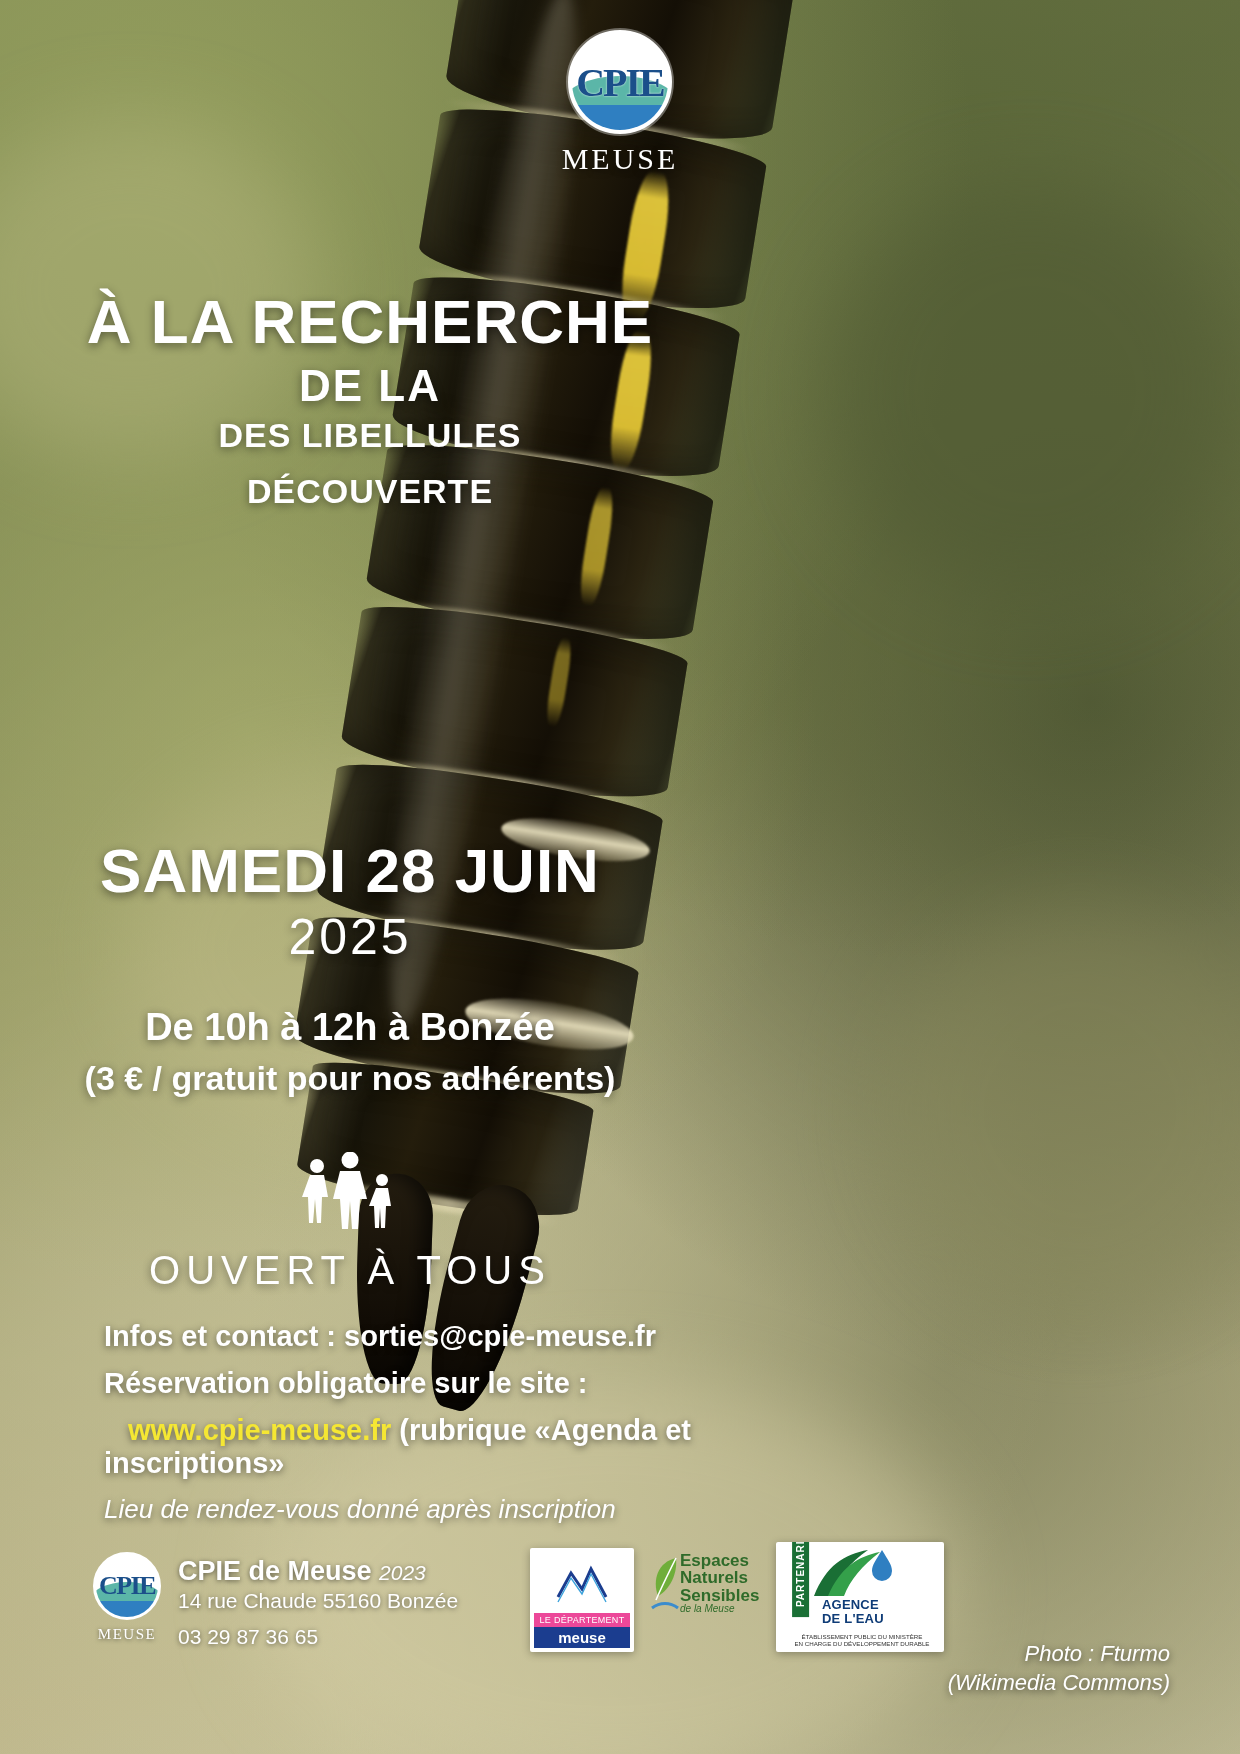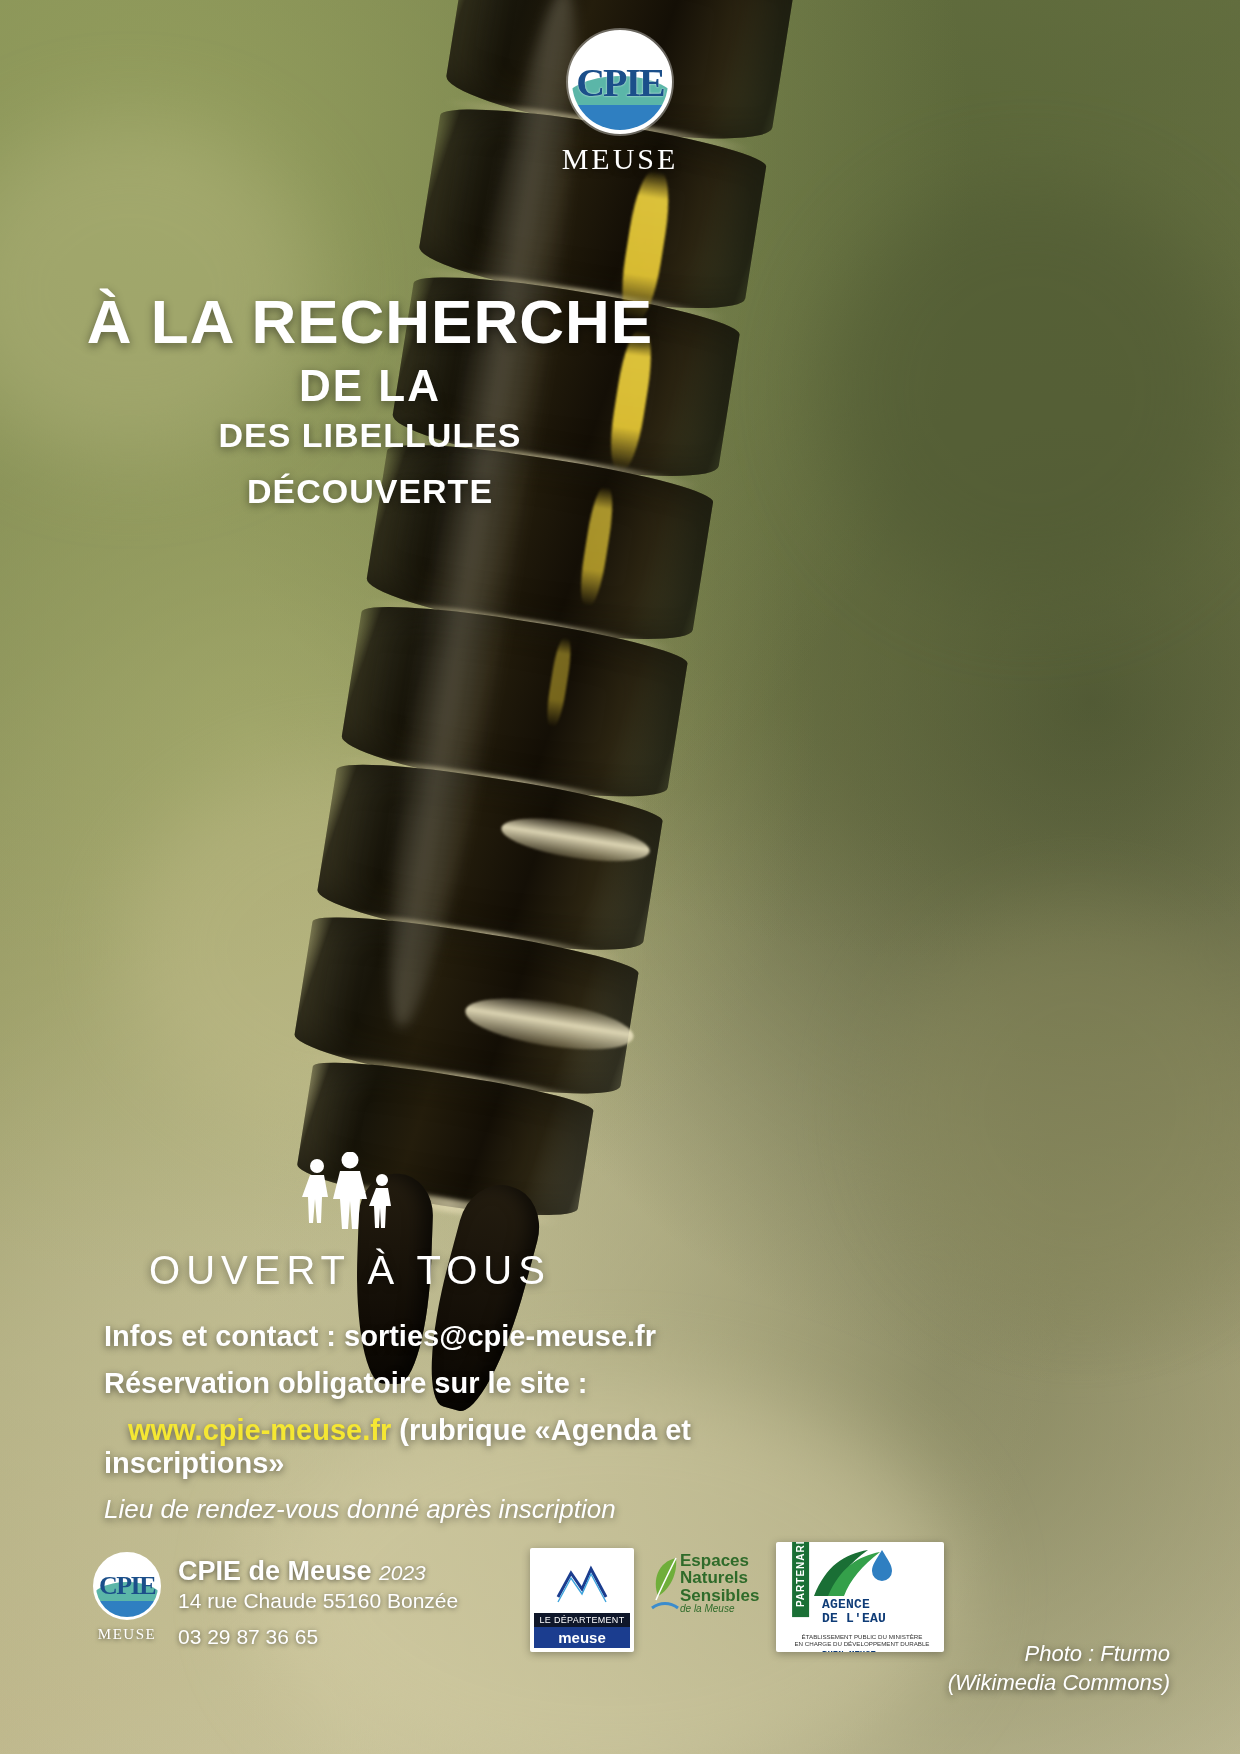--- a/index.html
+++ b/index.html
@@ -310,36 +310,36 @@
     background: #ffffff;
     border-radius: 2px;
     display: flex;
     align-items: center;
     justify-content: center;
     box-shadow: 0 2px 8px rgba(0,0,0,.3);
   }
   .p-dept { width: 96px; height: 96px; flex-direction: column; padding: 4px; }
   .p-dept .d-top { flex: 1; display:flex; align-items:center; justify-content:center; }
   .p-dept .d-bar {
-    width: 100%; background: #0f172a; color: #fff;
+    width: 100%; background: #ec4899; color: #fff;
     font-size: 9px; text-align: center; padding: 2px 0; letter-spacing: .3px;
   }
   .p-dept .d-name { background:#1b3d8f; color:#fff; width:100%; text-align:center; font-size:15px; font-weight:700; padding:2px 0;}
   .p-ens { width: 110px; height: 100px; background: transparent; box-shadow: none; flex-direction: row; }
   .ens-text { color: #2f6b2a; font-weight: 700; font-size: 17px; line-height: 1.02; }
   .ens-text .sm { font-size: 10px; font-style: italic; font-weight: 400; color:#2f6b2a; }
   .p-agence { width: 168px; height: 110px; position: relative; overflow: hidden; }
   .agence-band {
     position: absolute; left: -26px; top: 16px;
     transform: rotate(-90deg);
     background: #1a6f35; color: #fff;
     font-size: 10px; font-weight: 700; letter-spacing: 1px;
     padding: 3px 10px;
   }
-  .agence-main { position: absolute; left: 40px; top: 8px; right: 4px; font-family: Liberation Mono, monospace; }
+  .agence-main { position: absolute; left: 40px; top: 8px; right: 4px; }
   .agence-title { font-size: 13px; font-weight: 700; color: #0f3c77; line-height: 1.05; letter-spacing:.2px;}
   .agence-sub { font-size: 9px; color: #0f3c77; font-weight: 700; margin-top: 25px; }
   .agence-foot {
     position: absolute; bottom: 4px; left: 8px; right: 4px;
     font-size: 6.2px; color: #333; text-align: center; line-height: 1.25;
   }
   .photo-credit {
     position: absolute; right: 70px; bottom: 14px;
     text-align: right; color: #ffffff; font-size: 22px; font-style: italic;
     line-height: 1.35; text-shadow: 0 2px 7px rgba(0,0,0,.6);
@@ -395,20 +395,26 @@
       <div class="cpie-top-label">MEUSE</div>
     </div>
 
     <div class="title-block">
       <div class="t-line1">À LA RECHERCHE</div>
       <div class="t-line2">DE LA</div>
       <div class="t-sub" style="margin-top:2px;">DES LIBELLULES</div>
       <div class="t-sub">DÉCOUVERTE</div>
     </div>
 
+    <div class="date-block">
+      <div class="date-main">SAMEDI 28 JUIN</div>
+      <div class="date-year">2025</div>
+      <div class="time-line">De 10h à 12h à Bonzée</div>
+      <div class="price-line">(3 € / gratuit pour nos adhérents)</div>
+    </div>
 
     <div class="family">
       <svg width="110" height="86" viewBox="0 0 110 86" aria-hidden="true">
         <g fill="#ffffff">
           <circle cx="22" cy="14" r="7"></circle>
           <path d="M15 23 h14 l4 22 h-6 l-1 26 h-4 l-2 -24 l-2 24 h-4 l-1 -26 h-6 z"></path>
           <circle cx="55" cy="8" r="8.5"></circle>
           <path d="M45 19 h20 l7 28 h-7 l-2 30 h-6 l-2 -28 l-2 28 h-6 l-2 -30 h-7 z"></path>
           <circle cx="87" cy="28" r="6"></circle>
           <path d="M81 36 h12 l3 18 h-5 l-1 22 h-4 l-1 -20 l-1 20 h-4 l-1 -22 h-5 z"></path>

